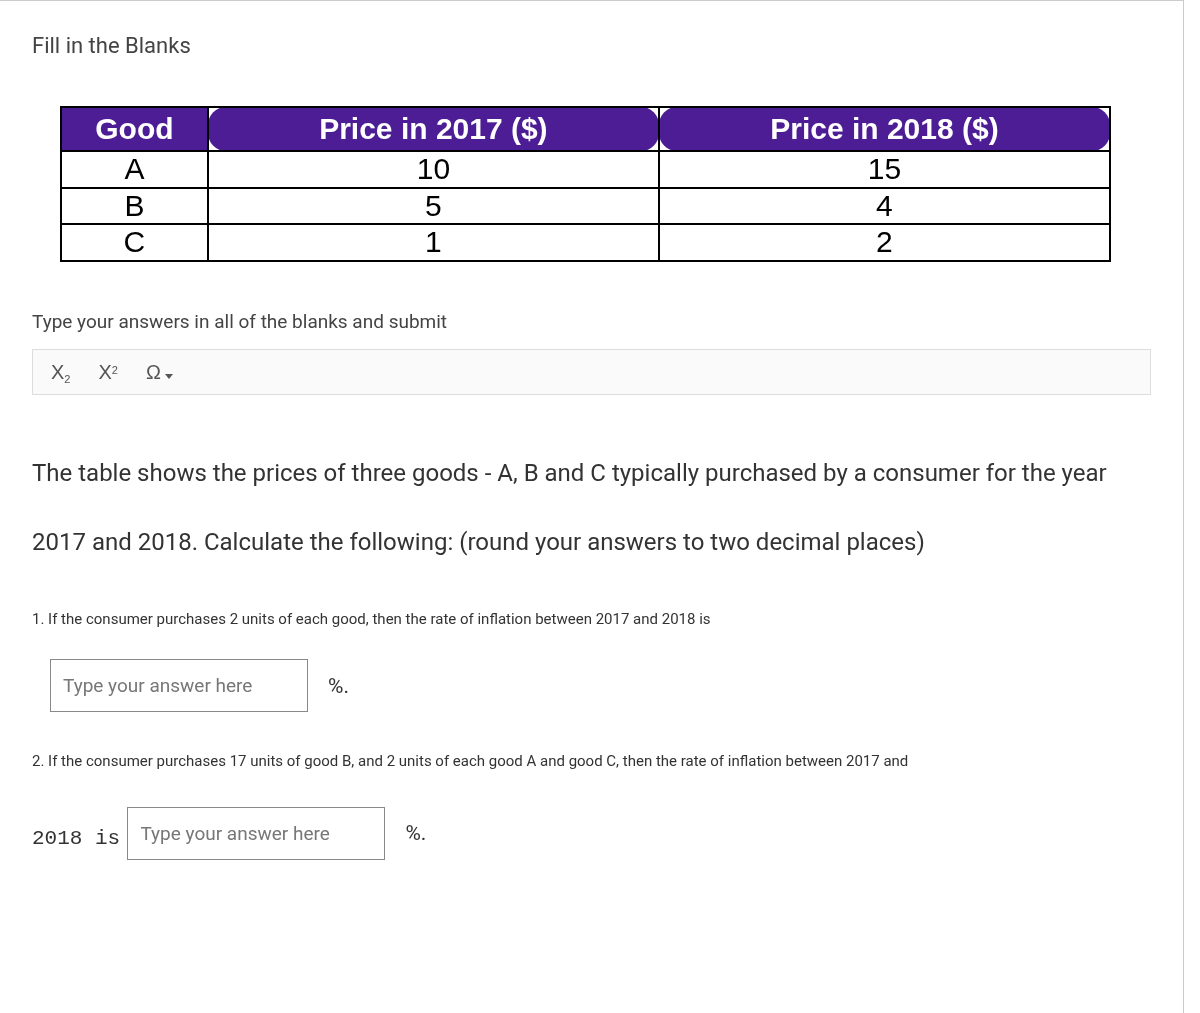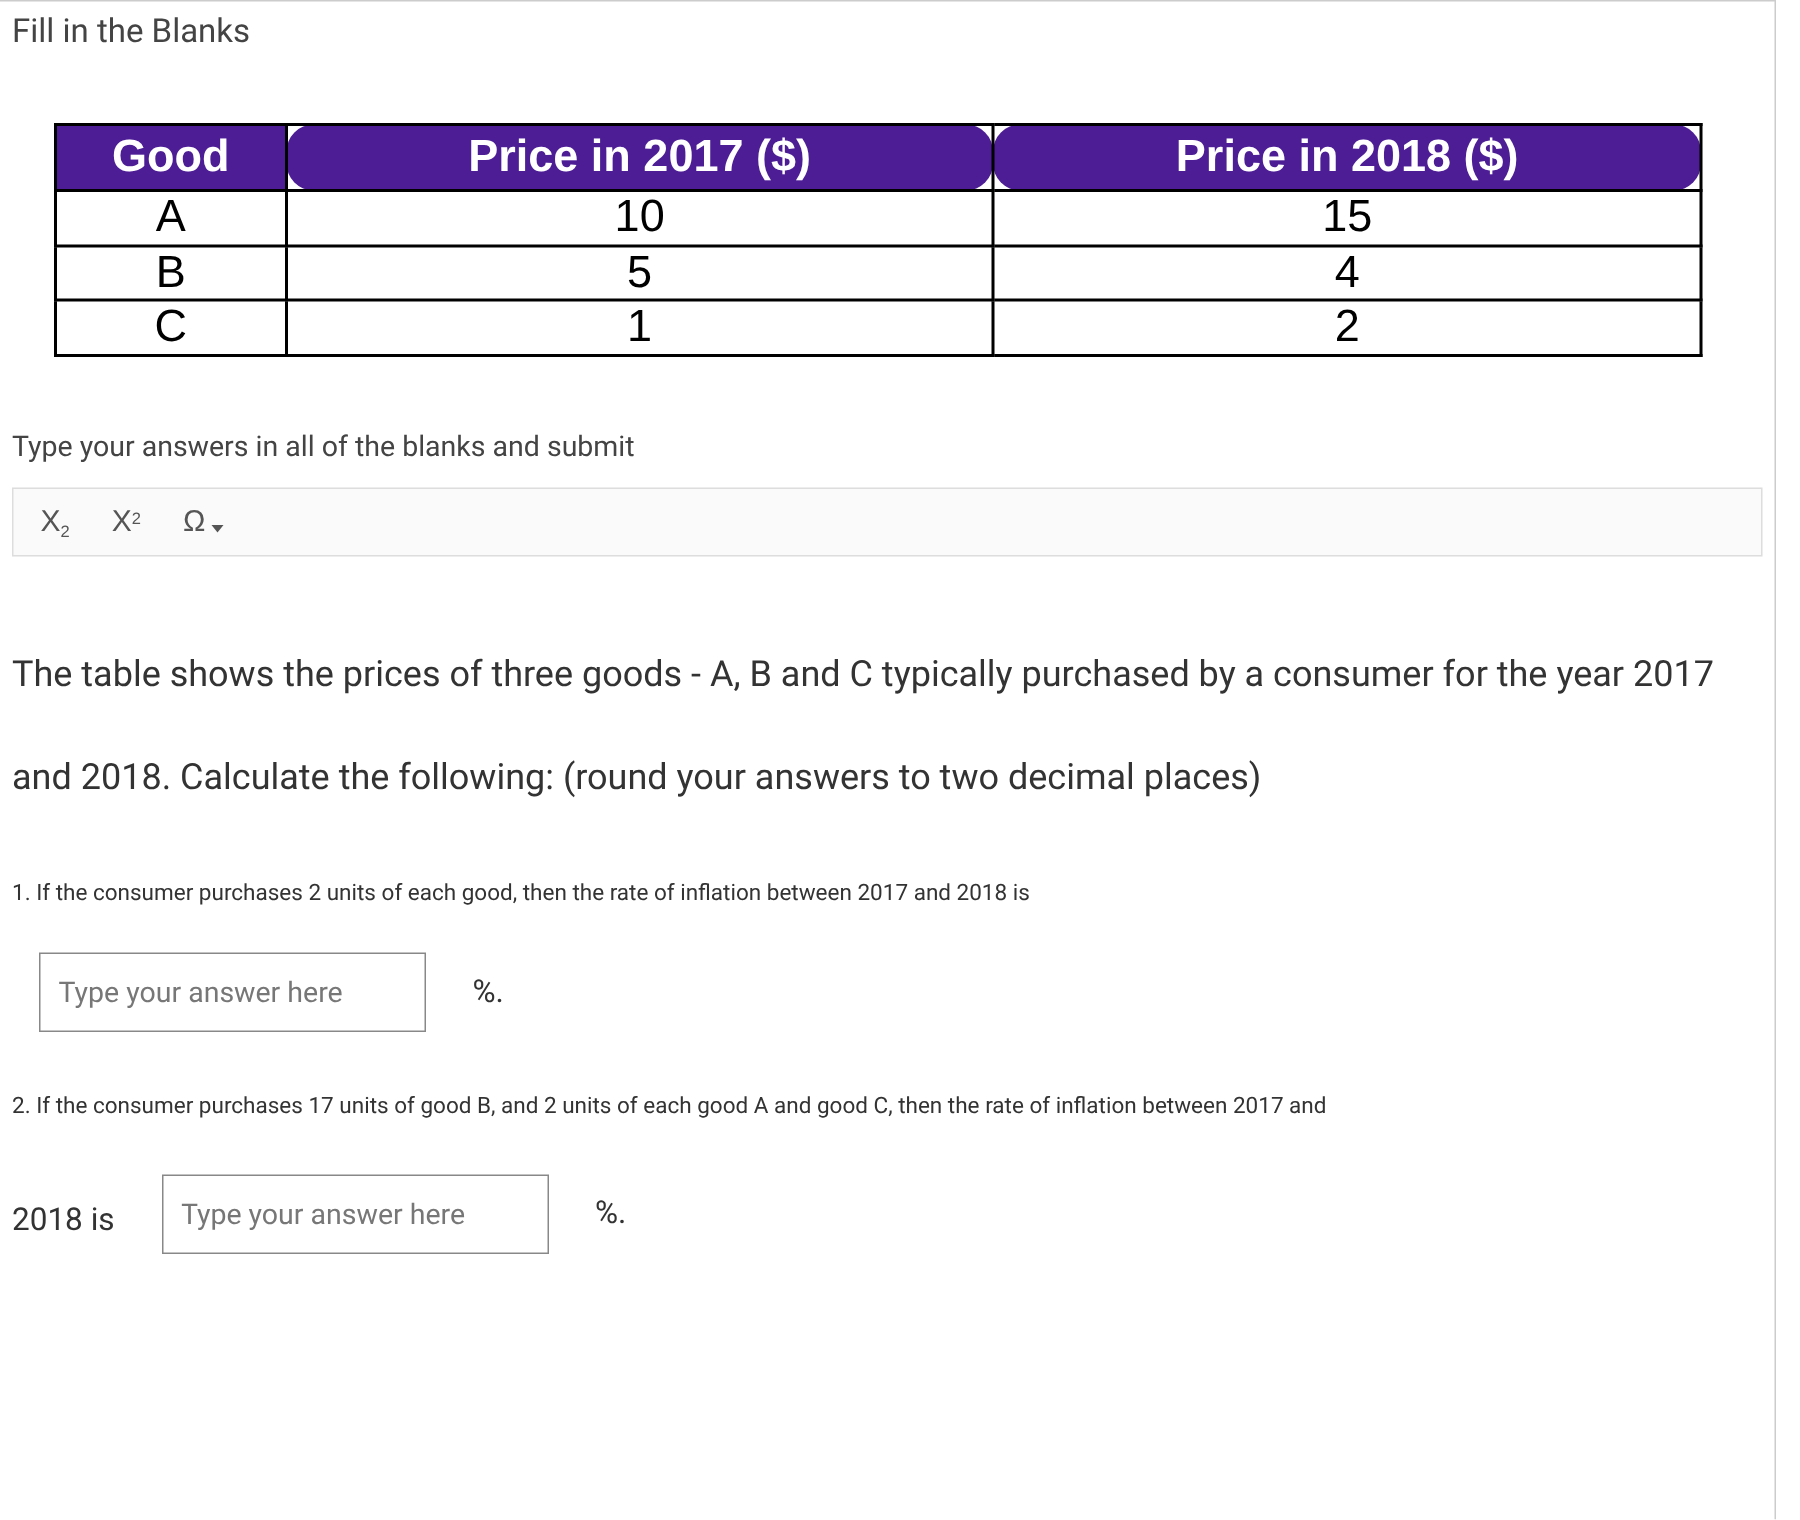--- a/index.html
+++ b/index.html
@@ -7,21 +7,21 @@
     font-family: -apple-system, BlinkMacSystemFont, "Segoe UI", Roboto, "Helvetica Neue", Arial, sans-serif;
     background: #fff;
     color: #333;
     width: 1200px;
     height: 1013px;
     position: relative;
   }
   .container {
     border-top: 1px solid #ccc;
     border-right: 1px solid #ccc;
-    padding: 8px;
+    padding: 32px;
     height: 100%;
     margin-right: 16px;
   }
   .title {
     font-size: 22px;
     font-weight: 400;
     color: #444;
     margin-bottom: 48px;
   }
   .table-wrap {
@@ -96,21 +96,21 @@
   }
   .q-line {
     font-size: 15px;
     color: #333;
     line-height: 2.9;
     display: block;
   }
   .answer-row {
     display: flex;
     align-items: center;
-    gap: 31px;
+    gap: 20px;
     margin: 18px 0 28px 18px;
   }
   .answer-row.inline {
     display: inline-flex;
     margin-left: 0;
     vertical-align: middle;
   }
   .answer-input {
     border: 1.5px solid #888;
     padding: 14px 12px;
@@ -122,21 +122,21 @@
   .answer-input::placeholder { color: #777; }
   .unit {
     font-size: 21px;
     color: #333;
   }
   .q2-wrap {
     font-size: 21px;
     color: #333;
     line-height: 3;
   }
-  .q2-prefix { margin-right: 26px; }
+  .q2-prefix { margin-right: 2px; font-family: Liberation Mono, monospace; }
 </style>
 </head>
 <body>
 
 <div class="container">
 
   <div class="title">Fill in the Blanks</div>
 
   <div class="table-wrap">
     <table class="data-table">

